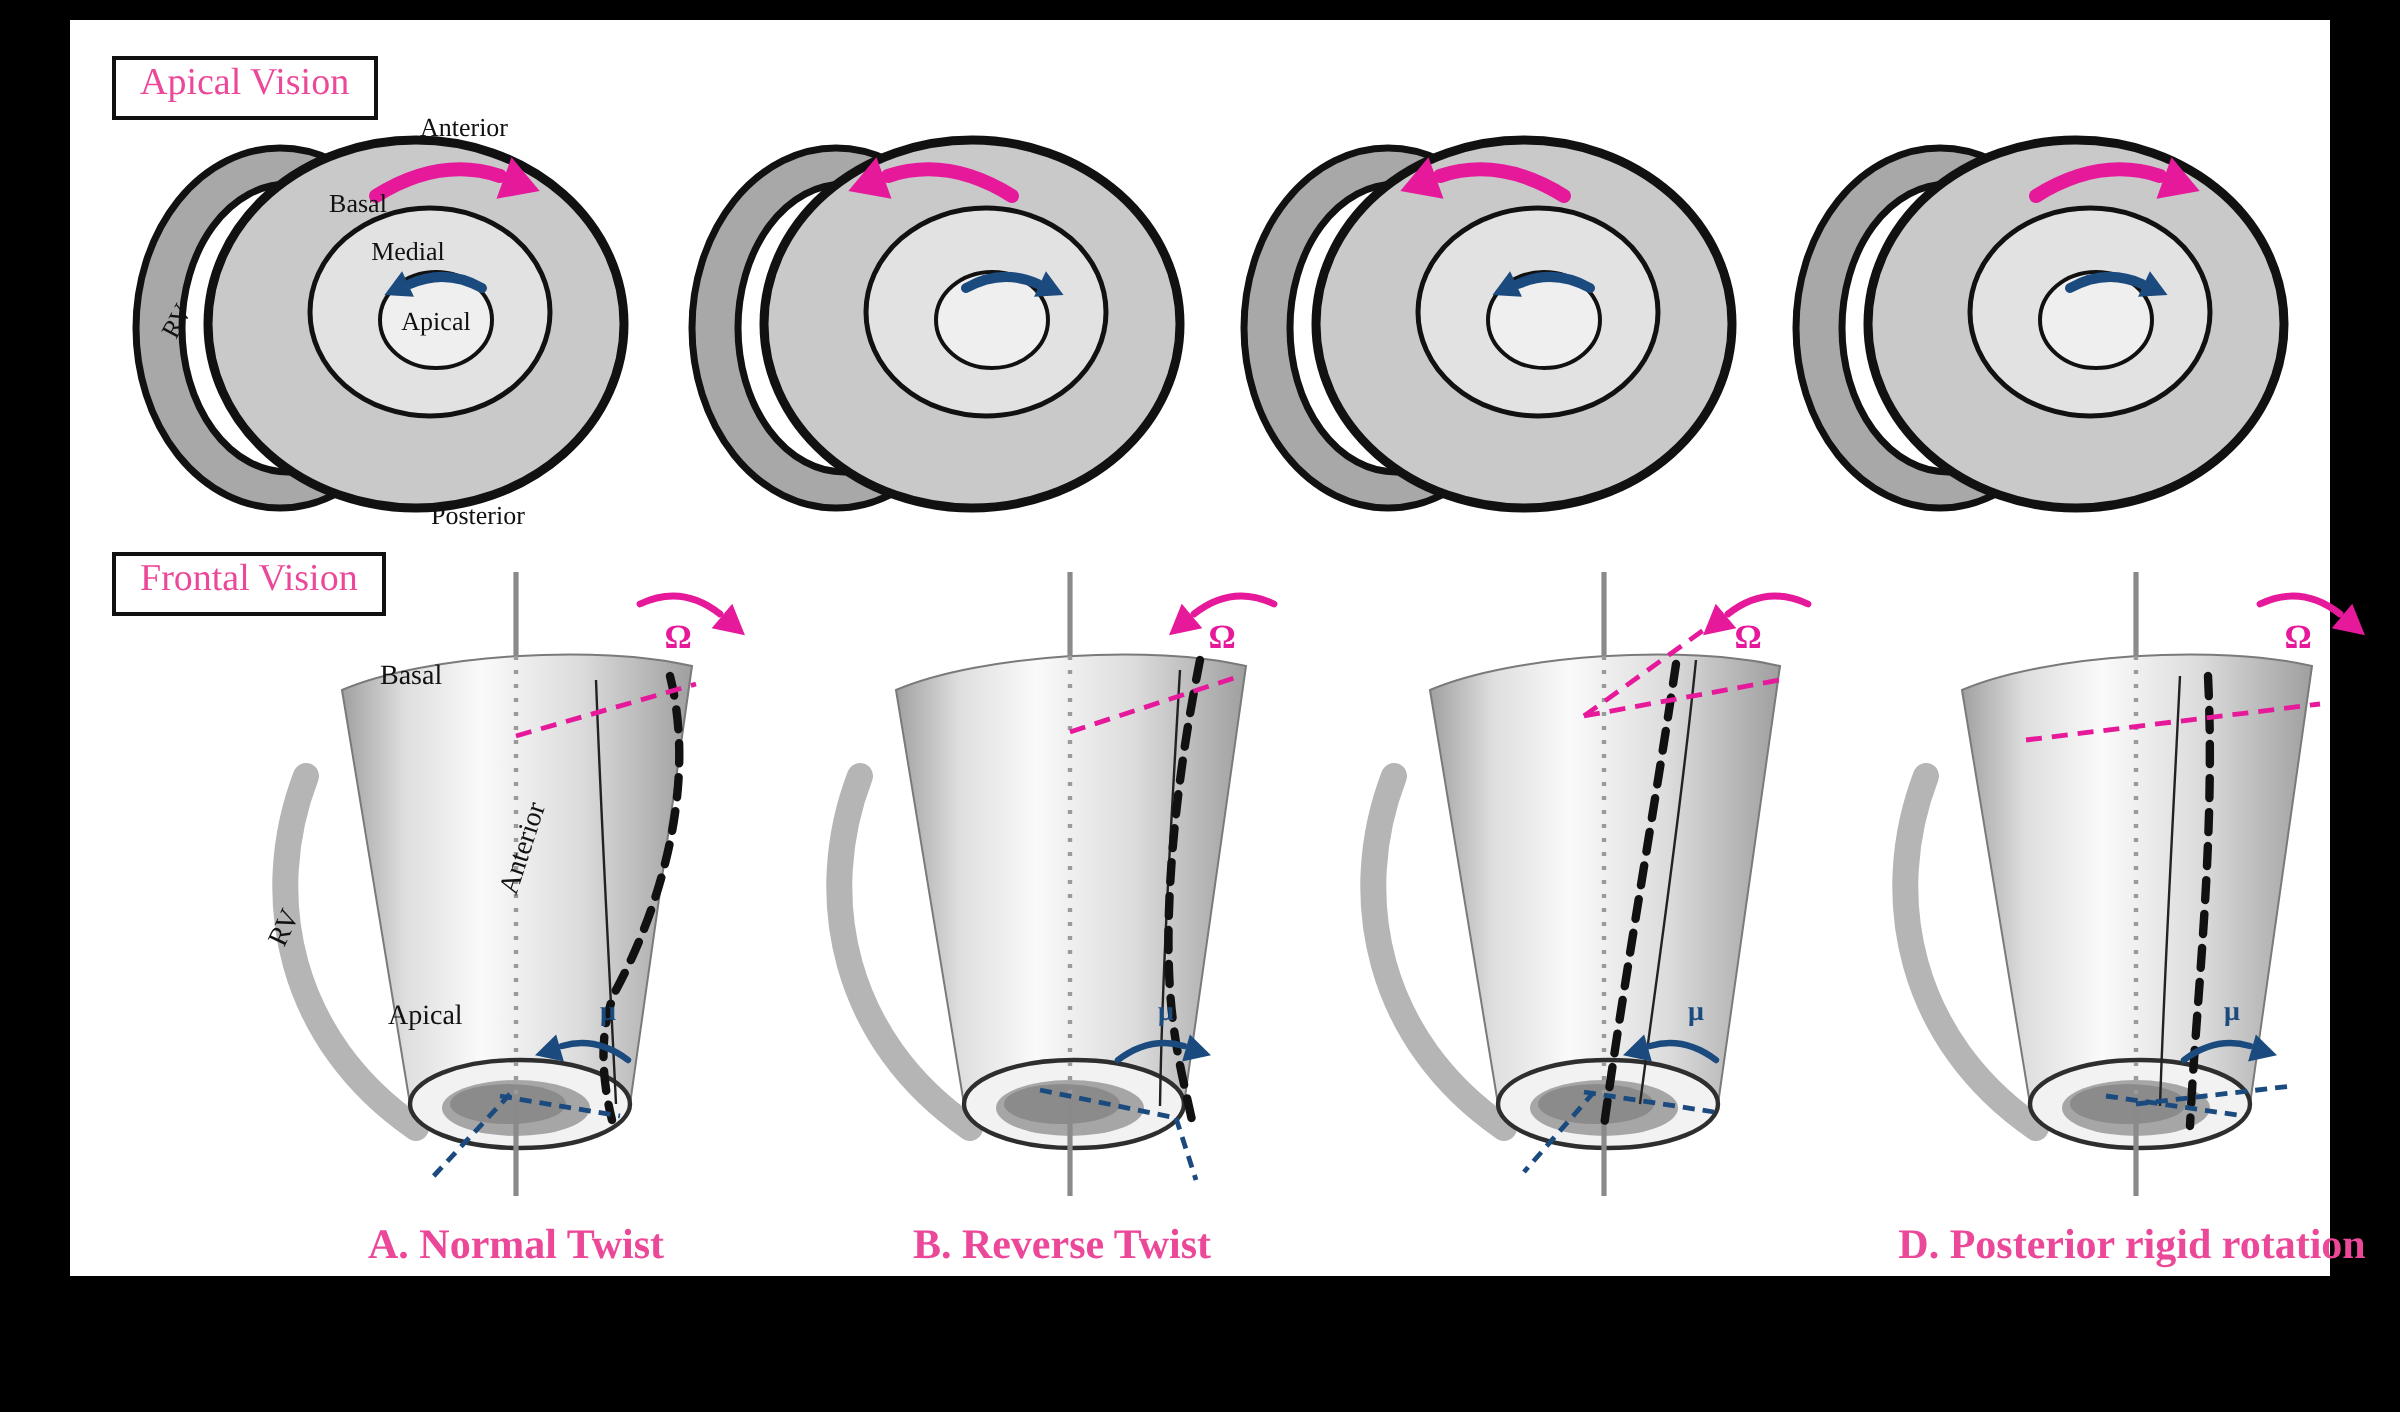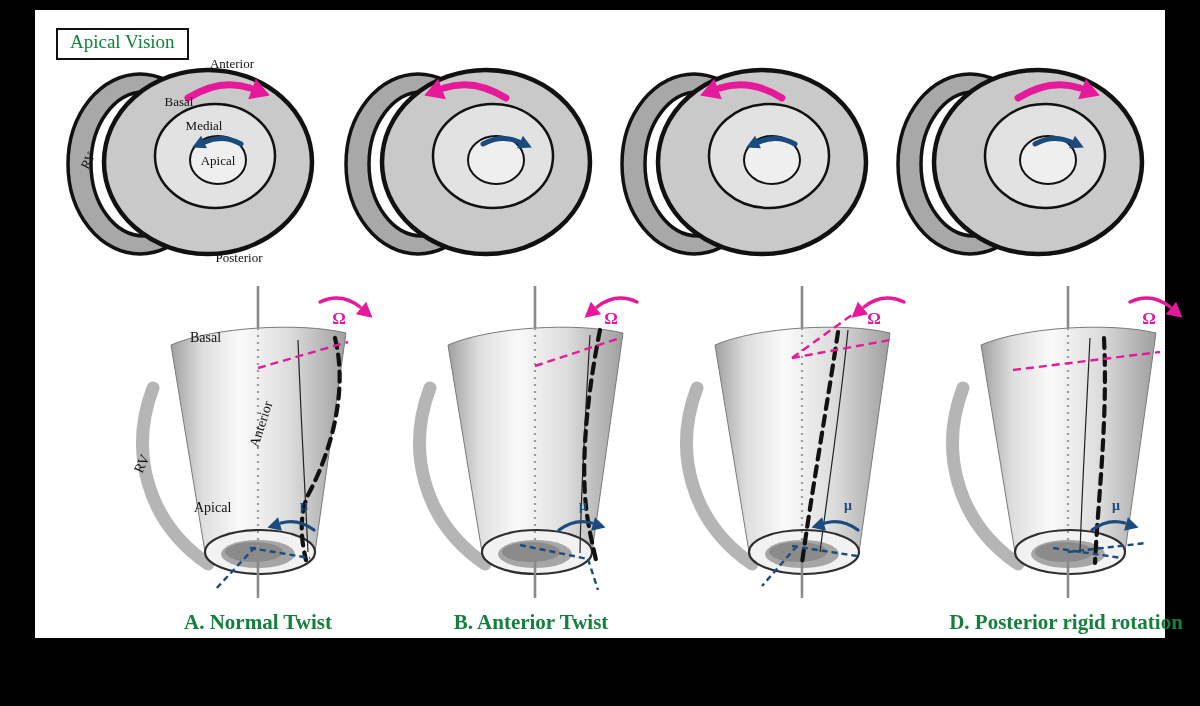--- a/index.html
+++ b/index.html
@@ -1,17 +1,17 @@
 <!DOCTYPE html>
 <html><head>
 <meta charset="utf-8">
 <style>
   html,body{margin:0;padding:0;background:#000;}
   .stage{position:relative;width:1200px;height:706px;background:#000;overflow:hidden;
-         font-family:"Liberation Serif",serif;color:#15803d;}
+         font-family:"Liberation Serif",serif;color:#ec4899;}
   .paper{position:absolute;left:35px;top:10px;width:1130px;height:628px;background:#fff;}
   .vision-label{position:absolute;border:2px solid #111;background:#fff;
                 padding:1px 12px 4px;font-size:19px;line-height:1.2;z-index:5;}
   .caption{position:absolute;top:610px;transform:translateX(-50%);font-weight:bold;
            font-size:21px;white-space:nowrap;z-index:4;}
   svg.panel{position:absolute;z-index:2;}
   .apical-svg{top:22px;}
   .frontal-svg{top:280px;}
 
   
@@ -59,20 +59,23 @@
         <stop offset="0.4" stop-color="#fafafa"></stop>
         <stop offset="0.68" stop-color="#dcdcdc"></stop>
         <stop offset="1" stop-color="#9f9f9f"></stop>
       </linearGradient>
     </defs>
   </svg>
 
   <div class="vision-label" style="left:56px;top:28px">
     <span>Apical Vision</span>
   </div>
+  <div class="vision-label" style="left:56px;top:276px">
+    <span>Frontal Vision</span>
+  </div>
 
   <svg class="panel apical-svg" style="left:58px" width="280" height="255" viewBox="0 0 280 255">
     <ellipse class="rv-o" cx="82" cy="142" rx="72" ry="90"></ellipse>
     <ellipse class="rv-i" cx="86" cy="142" rx="53" ry="72"></ellipse>
     <ellipse class="lv1" cx="150" cy="140" rx="104" ry="92"></ellipse>
     <ellipse class="lv2" cx="157" cy="134" rx="60" ry="52"></ellipse>
     <ellipse class="lv3" cx="160" cy="138" rx="28" ry="24"></ellipse>
     <g>
       <path class="mag-a" d="M 130,76 Q 162,56 192,66"></path>
       <polygon class="mag-h" points="0,-11 19,0 0,11" transform="translate(194,67) rotate(20)"></polygon>
@@ -240,15 +243,15 @@
     </g>
     <text class="omega" x="231" y="44">Ω</text>
     <g transform="translate(380,0) scale(-1,1)">
       <path class="blu-a2" d="M 206,250 Q 190,238 173,243"></path>
       <polygon class="blu-h" points="0,-7 13,0 0,7" transform="translate(172,244) rotate(164)"></polygon>
     </g>
     <text class="mu" x="198" y="230">μ</text>
   </svg>
 
   <div class="caption" style="left:258px">A. Normal Twist</div>
-  <div class="caption" style="left:531px">B. Anterior Twist</div>
+  <div class="caption" style="left:531px">B. Reverse Twist</div>
   <div class="caption" style="left:1066px">D. Posterior rigid rotation</div>
 </div>
 
 </body></html>

